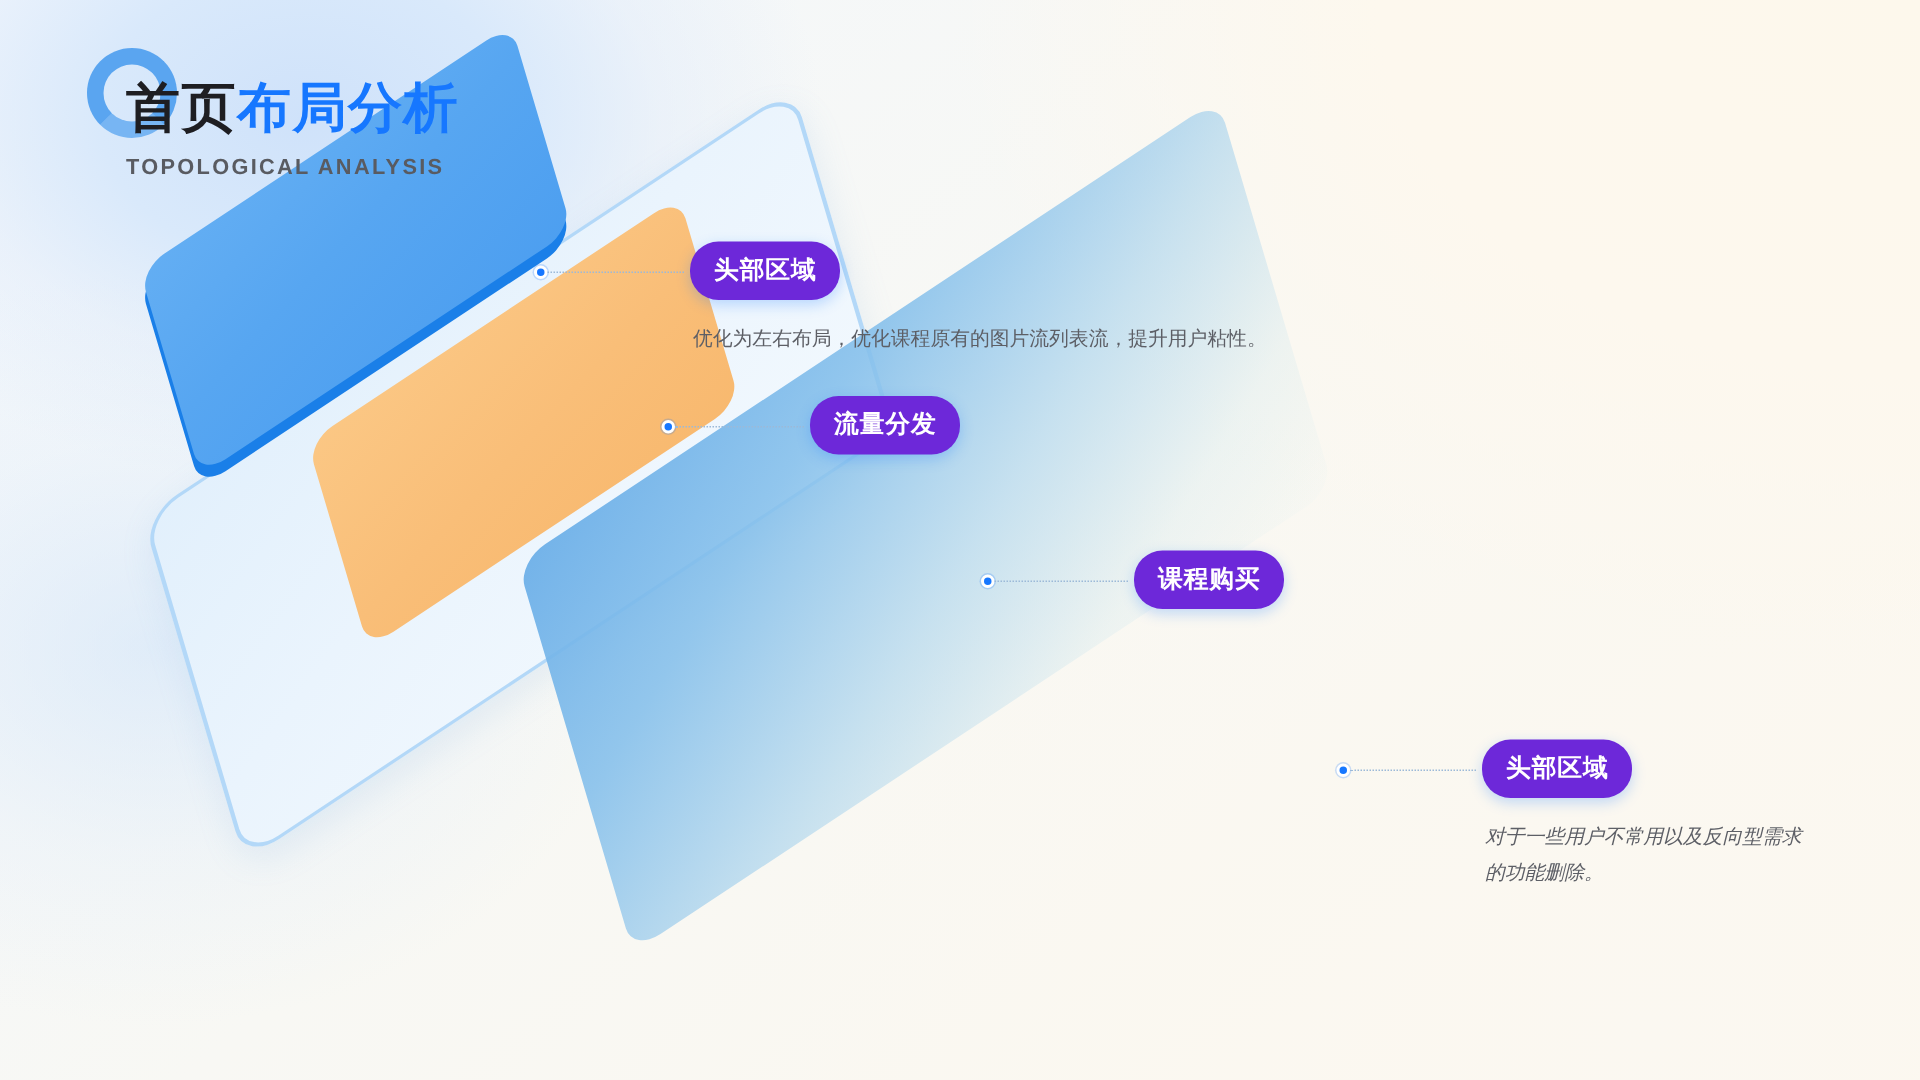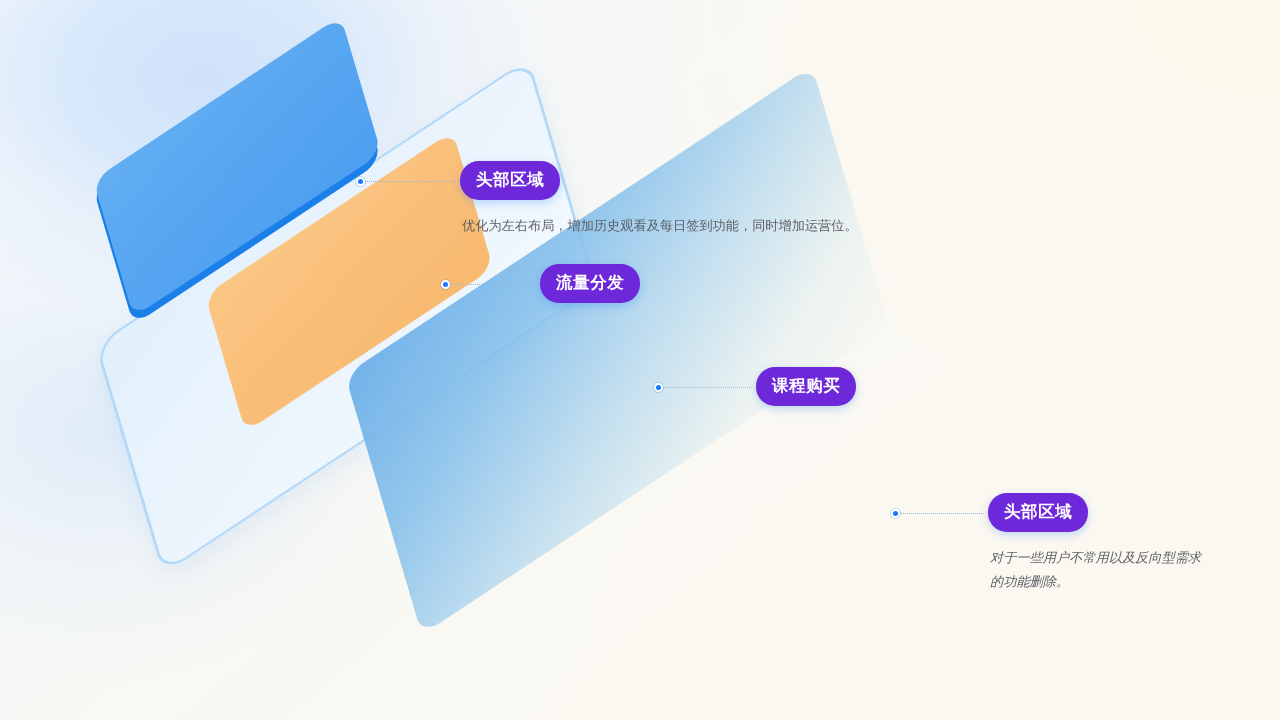--- a/index.html
+++ b/index.html
@@ -164,28 +164,35 @@
   <div class="bg-blue2"></div>
 
   <div class="iso">
     <div class="slab"></div>
     <div class="card-blue-shadow"></div>
     <div class="card-blue"></div>
     <div class="card-orange"></div>
     <div class="card-big"></div>
   </div>
 
+  <div class="header">
+    <div class="logo-ring"></div>
+    <div class="title-row">
+      <span class="t-dark">首页</span><span class="t-blue">布局分析</span>
+    </div>
+    <div class="subtitle">TOPOLOGICAL ANALYSIS</div>
+  </div>
 
   <div class="callout c1">
     <div class="line-wrap">
       <span class="dot"></span>
       <span class="dline"></span>
     </div>
     <span class="badge">头部区域</span>
-    <div class="desc">优化为左右布局，增加历史观看及每日签到功能，同时增加运营位。</div>
+    <div class="desc">优化为左右布局，优化课程原有的图片流列表流，提升用户粘性。</div>
   </div>
 
   <div class="callout c2">
     <div class="line-wrap">
       <span class="dot"></span>
       <span class="dline"></span>
     </div>
     <span class="badge">流量分发</span>
   </div>
 

